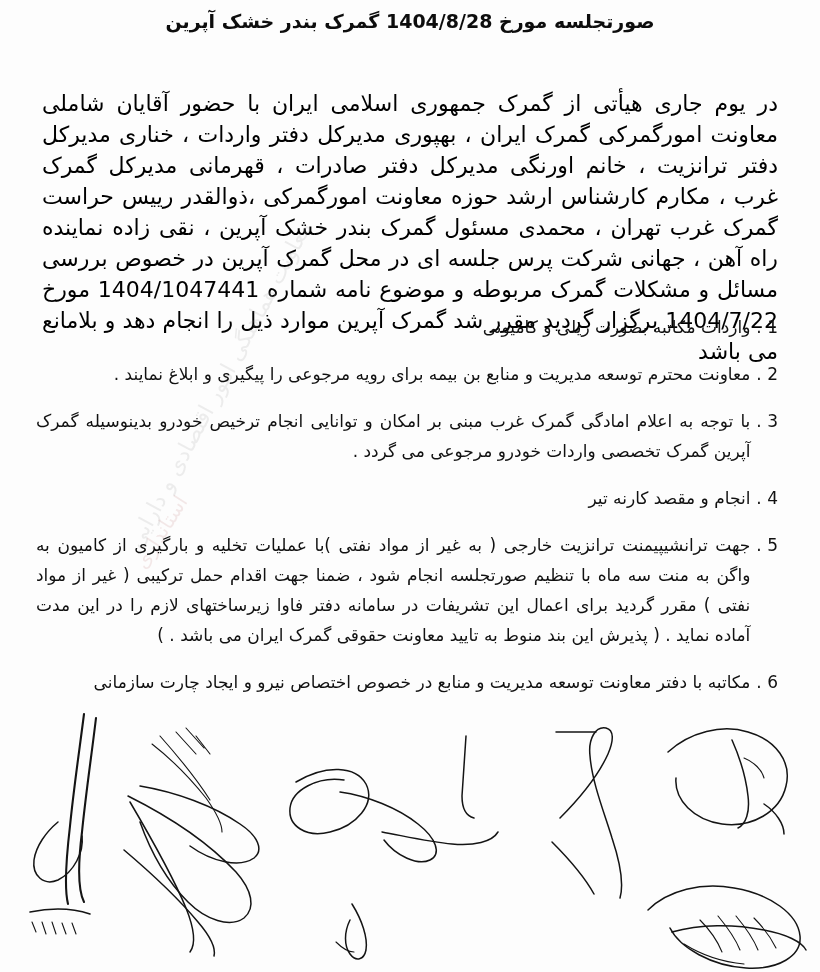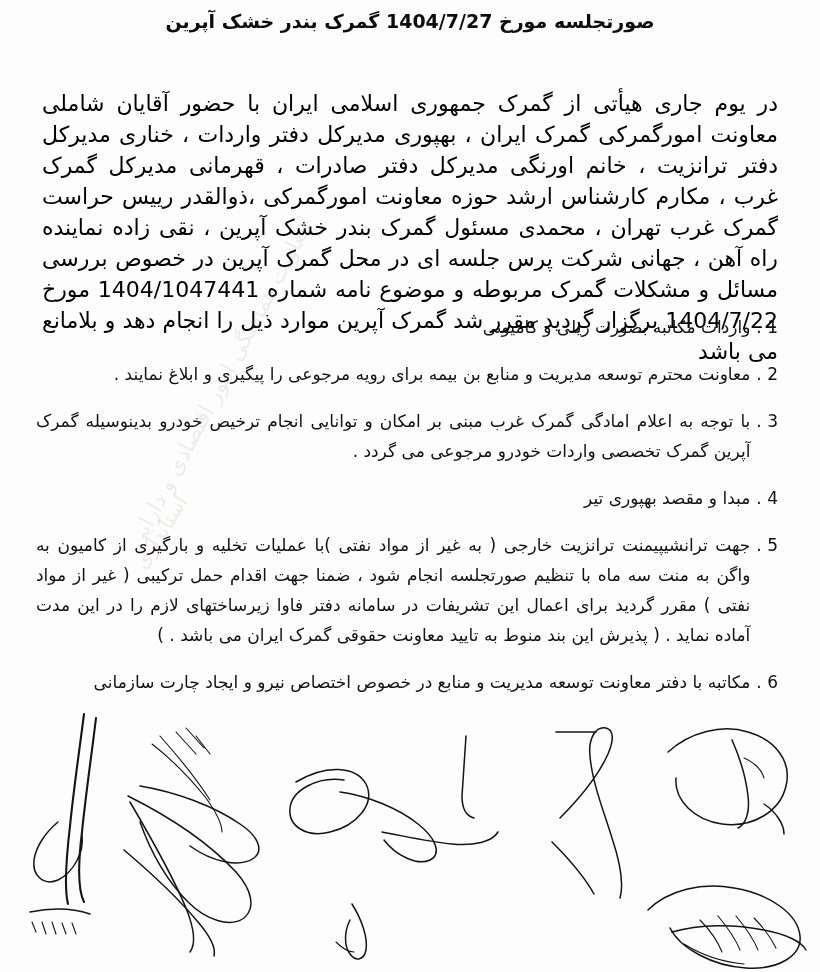--- a/index.html
+++ b/index.html
@@ -128,21 +128,21 @@
   }
   .sig-thin { stroke-width: 1.5; }
   .sig-med  { stroke-width: 2.1; }
   .sig-fine { stroke-width: 1.1; }
 </style>
 </head>
 <body>
 
 <div class="page">
 
-  <div class="doc-title">صورتجلسه مورخ 1404/7/27 گمرک بندر خشک آپرین</div>
+  <div class="doc-title">صورتجلسه مورخ 1404/8/28 گمرک بندر خشک آپرین</div>
 
   <div class="intro">
     <p>در یوم جاری هیأتی از گمرک جمهوری اسلامی ایران با حضور آقایان شاملی معاونت امورگمرکی گمرک ایران ، بهپوری مدیرکل دفتر واردات ، خناری مدیرکل دفتر ترانزیت ، خانم اورنگی مدیرکل دفتر صادرات ، قهرمانی مدیرکل گمرک غرب ، مکارم کارشناس ارشد حوزه معاونت امورگمرکی ،ذوالقدر رییس حراست گمرک غرب تهران ، محمدی مسئول گمرک بندر خشک آپرین ، نقی زاده نماینده راه آهن ، جهانی شرکت پرس جلسه ای در محل گمرک آپرین در خصوص بررسی مسائل و مشکلات گمرک مربوطه و موضوع نامه شماره 1404/1047441 مورخ 1404/7/22 برگزار گردید مقرر شد گمرک آپرین موارد ذیل را انجام دهد و بلامانع می باشد</p>
   </div>
 
   <div class="watermark">معاونت هماهنگی امور اقتصادی و دارایی</div>
   <div class="watermark-2">استانداری</div>
 
   <div class="clauses">
 
@@ -156,21 +156,21 @@
       <span class="txt">معاونت محترم توسعه مدیریت و منابع بن بیمه برای رویه مرجوعی را پیگیری و ابلاغ نمایند .</span>
     </div>
 
     <div class="clause">
       <span class="num">3 .</span>
       <span class="txt">با توجه به اعلام امادگی گمرک غرب مبنی بر امکان  و توانایی انجام ترخیص خودرو بدینوسیله گمرک آپرین گمرک تخصصی واردات خودرو مرجوعی می گردد .</span>
     </div>
 
     <div class="clause">
       <span class="num">4 .</span>
-      <span class="txt">مبدا و مقصد بهپوری تیر</span>
+      <span class="txt">انجام و مقصد کارنه تیر</span>
     </div>
 
     <div class="clause">
       <span class="num">5 .</span>
       <span class="txt">جهت ترانشیپیمنت ترانزیت خارجی ( به غیر از مواد نفتی )با عملیات تخلیه و بارگیری از کامیون به واگن به منت سه ماه با تنظیم صورتجلسه انجام شود ، ضمنا جهت اقدام حمل ترکیبی ( غیر از مواد نفتی ) مقرر گردید برای اعمال این تشریفات در سامانه دفتر فاوا زیرساختهای لازم را در این مدت آماده نماید .  ( پذیرش این بند منوط به تایید معاونت حقوقی گمرک ایران می باشد . )</span>
     </div>
 
     <div class="clause">
       <span class="num">6 .</span>
       <span class="txt">مکاتبه با دفتر معاونت توسعه مدیریت و منابع در خصوص اختصاص نیرو و ایجاد چارت سازمانی</span>

